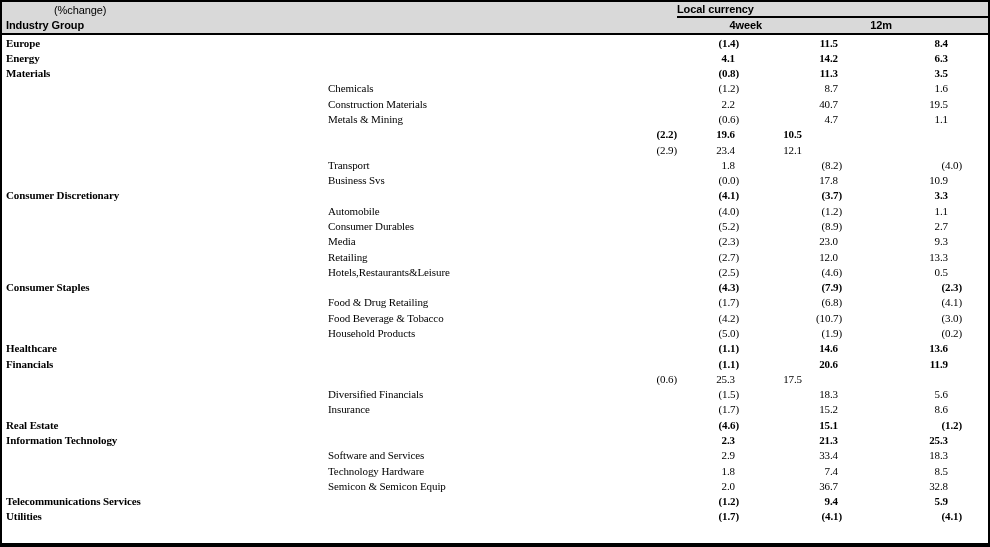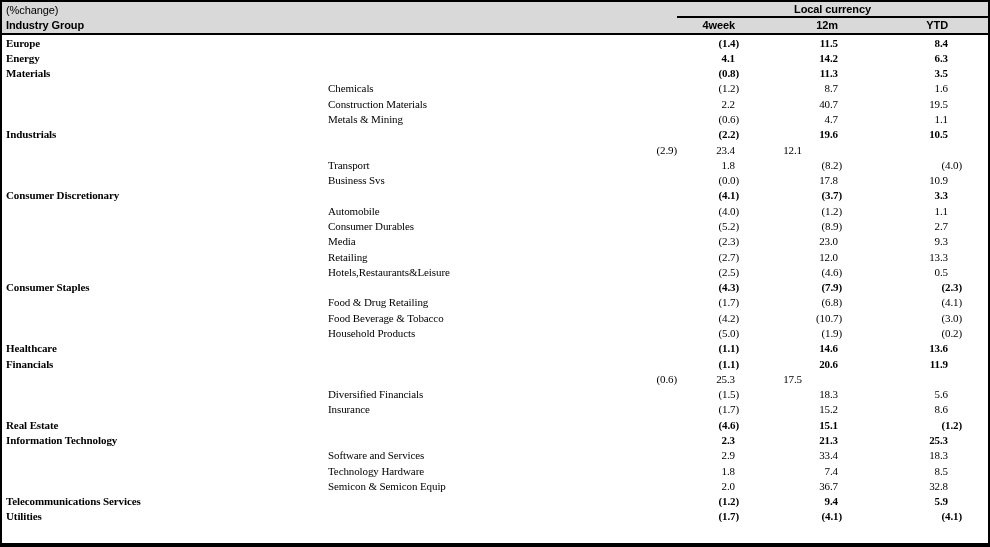--- a/index.html
+++ b/index.html
@@ -21,33 +21,33 @@
   .thead {
     height: 33px;
     background: #d9d9d9;
     border-bottom: 2px solid #000;
   }
   .hrow1 {
     display: grid;
     grid-template-columns: 675px 311px;
     height: 16px;
   }
-  .corner { padding-left: 4px; line-height: 16px; font-weight: normal; }
+  .corner { padding-left: 4px; line-height: 16px; font-weight: normal; margin-left: 48px; }
   .span-group {
-    text-align: center;
     line-height: 14px;
     font-weight: bold;
     border-bottom: 2px solid #000;
   }
   .hrow2 {
     display: grid;
     grid-template-columns: 675px 62px 103px 146px;
     height: 15px;
     line-height: 15px;
     font-weight: bold;
+    gap: 27px;
   }
   .tbody {
     height: 489px;
     display: flex;
     flex-direction: column;
     font-family: Liberation Serif, serif;
   }
   .row {
     display: grid;
     grid-template-columns: 675px 62px 103px 146px;
@@ -110,21 +110,20 @@
         <div class="cell num pos">40.7</div>
         <div class="cell num last pos">19.5</div>
       </div>
       <div class="row">
         <div class="cell label indent">Metals &amp; Mining</div>
         <div class="cell num">(0.6)</div>
         <div class="cell num pos">4.7</div>
         <div class="cell num last pos">1.1</div>
       </div>
       <div class="row group">
-        <div class="cell label">Industrials</div>
         <div class="cell num">(2.2)</div>
         <div class="cell num pos">19.6</div>
         <div class="cell num last pos">10.5</div>
       </div>
       <div class="row">
         <div class="cell num">(2.9)</div>
         <div class="cell num pos">23.4</div>
         <div class="cell num last pos">12.1</div>
       </div>
       <div class="row">

